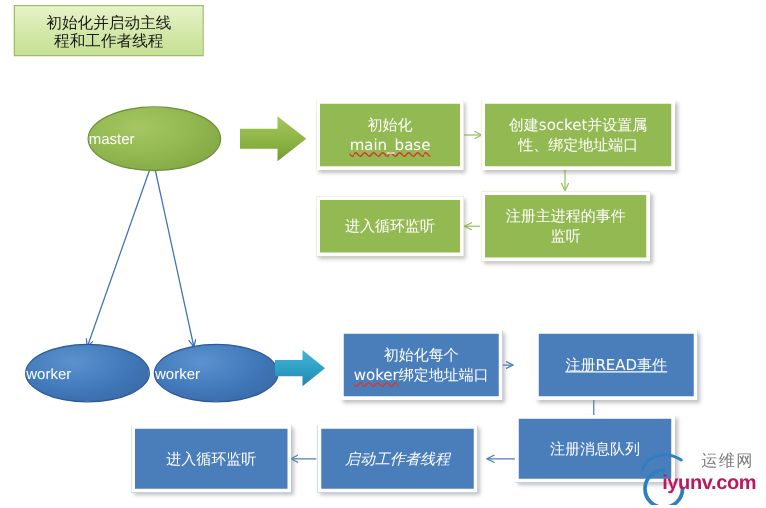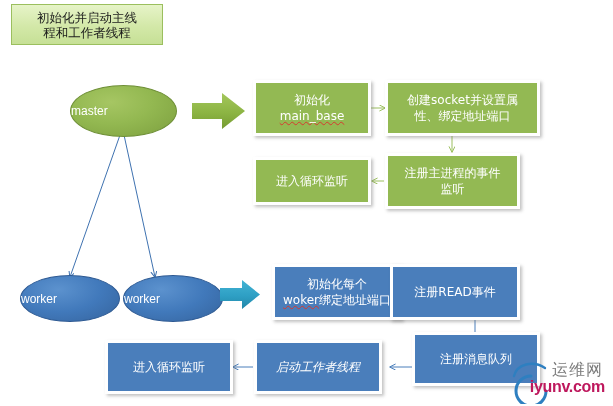--- a/index.html
+++ b/index.html
@@ -122,21 +122,21 @@
     position: absolute;
     right: 6px;
     bottom: 2px;
     width: 96px;
     height: 50px;
   }
   #wm-cn {
     position: absolute;
     right: 4px;
     top: 6px;
-    font-size: 16px;
+    font-size: 13px;
     color: #7B7B7B;
     font-family: "DejaVu Sans", sans-serif;
     letter-spacing: 1px;
   }
   #wm-en {
     position: absolute;
     right: 2px;
     top: 24px;
     font-size: 16px;
     font-weight: bold;
@@ -253,21 +253,21 @@
     </svg>
   </div>
 
   <div class="node blue" style="left:272px; top:264px; width:130px; height:56px;justify-content:flex-end;">
     <span class="txt">
       <span>初始化每个</span><br>
       <span class="sq">woker</span><span>绑定地址端口</span>
     </span>
   </div>
 
-  <div class="node blue" style="left:390px; top:264px; width:130px; height:56px;">
+  <div class="node blue" style="left:428px; top:264px; width:130px; height:56px;text-decoration:underline;">
     <span class="txt">注册READ事件</span>
   </div>
 
   <div class="node blue" style="left:412px; top:332px; width:128px; height:54px;">
     <span class="txt">注册消息队列</span>
   </div>
 
   <div class="node blue" style="left:254px; top:340px; width:128px; height:54px;font-style:italic;">
     <span class="txt">启动工作者线程</span>
   </div>

